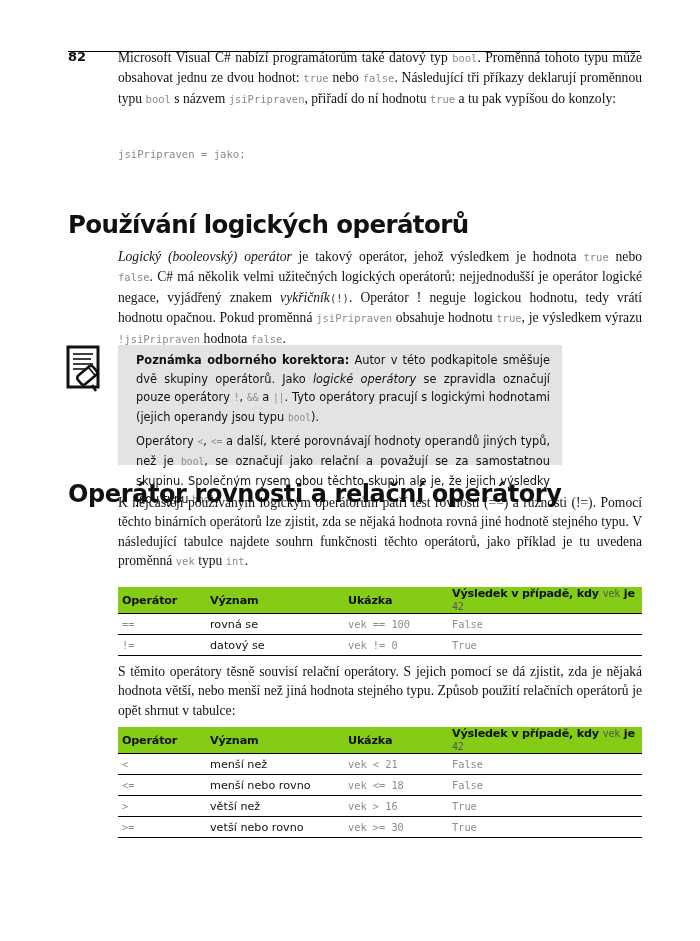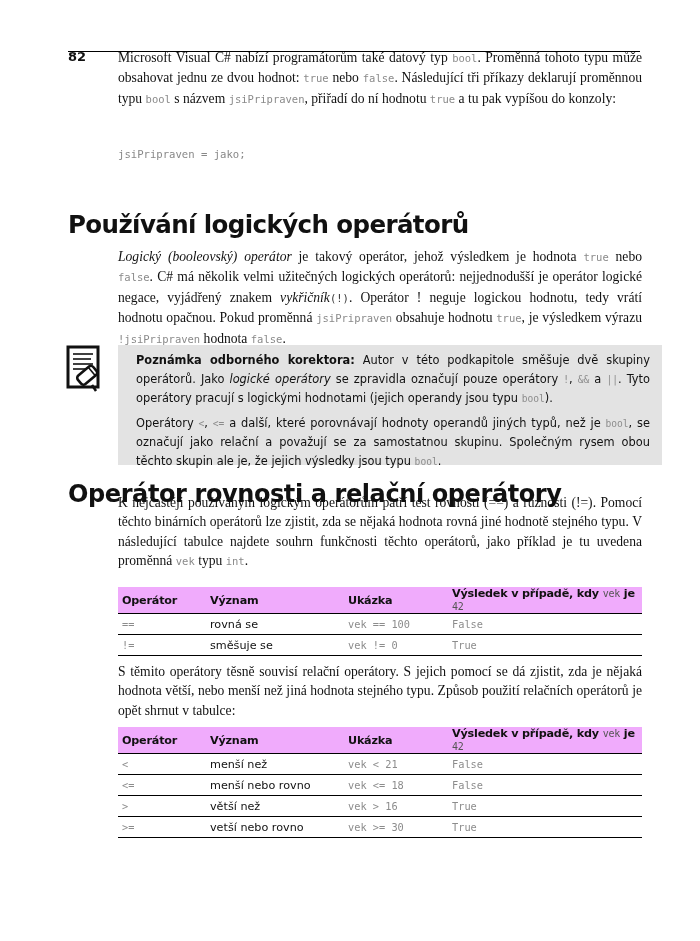--- a/index.html
+++ b/index.html
@@ -12,26 +12,26 @@
 
   .para { position: absolute; left: 118px; width: 524px; font-family: "Liberation Serif", serif; font-size: 13.6px; line-height: 19.4px; text-align: justify; }
   .para .mono { font-size: 10.5px; }
 
   .code-block { position: absolute; left: 118px; top: 145px; font-family: "DejaVu Sans Mono", monospace; font-size: 10.6px; line-height: 19.5px; color: #888; white-space: pre; }
 
   .h1 { position: absolute; left: 68px; top: 210px; font-family: "DejaVu Sans", sans-serif; font-weight: bold; font-size: 24.5px; letter-spacing: -0.6px; }
   .h2 { position: absolute; left: 68px; top: 480px; font-family: "DejaVu Sans", sans-serif; font-weight: bold; font-size: 24px; letter-spacing: -0.4px; }
 
   .note-icon { position: absolute; left: 66px; top: 345px; width: 36px; height: 48px; }
-  .note { position: absolute; left: 118px; top: 345px; width: 544px; height: 120px; background: #e3e3e3; box-sizing: border-box; padding: 6px 12px 6px 18px; font-family: "DejaVu Sans", sans-serif; font-size: 11.4px; line-height: 18.6px; text-align: justify; }
+  .note { position: absolute; left: 118px; top: 345px; width: 444px; height: 120px; background: #e3e3e3; box-sizing: border-box; padding: 6px 12px 6px 18px; font-family: "DejaVu Sans", sans-serif; font-size: 11.4px; line-height: 18.6px; text-align: justify; }
   .note p { margin: 0 0 5px 0; }
   .note .mono { font-size: 9.6px; color: #8c8c8c; }
 
   table.ops { position: absolute; left: 118px; width: 524px; border-collapse: collapse; font-family: "DejaVu Sans", sans-serif; font-size: 11.2px; }
-  table.ops th { background: #f0abfc; text-align: left; font-weight: bold; height: 20px; padding: 0 4px; border-bottom: 1.5px solid #000; letter-spacing: -0.2px; }
+  table.ops th { background: #84cc16; text-align: left; font-weight: bold; height: 20px; padding: 0 4px; border-bottom: 1.5px solid #000; letter-spacing: -0.2px; }
   table.ops td { height: 20px; padding: 0 4px; border-bottom: 1.2px solid #000; }
   table.ops td.mono { font-family: "DejaVu Sans Mono", monospace; font-size: 10.3px; color: #8c8c8c; }
   table.ops th .mono { font-weight: normal; font-size: 10px; color: #555; }
   .c1 { width: 80px; } .c2 { width: 130px; } .c3 { width: 96px; }
 </style>
 </head>
 <body>
 
 <div class="running-header">
   <span class="page-num">82</span>
@@ -86,21 +86,21 @@
   </thead>
   <tbody>
     <tr>
       <td class="mono">==</td>
       <td>rovná se</td>
       <td class="mono">vek == 100</td>
       <td class="mono">False</td>
     </tr>
     <tr>
       <td class="mono">!=</td>
-      <td>směšuje se</td>
+      <td>datový se</td>
       <td class="mono">vek != 0</td>
       <td class="mono">True</td>
     </tr>
   </tbody>
 </table>
 
 <div class="para" style="top:662px;">S těmito operátory těsně souvisí relační operátory. S jejich pomocí se dá zjistit, zda je nějaká hodnota větší, nebo menší než jiná hodnota stejného typu. Způsob použití relačních operátorů je opět shrnut v tabulce:</div>
 
 <table class="ops" style="top:727px;">
   <thead>

